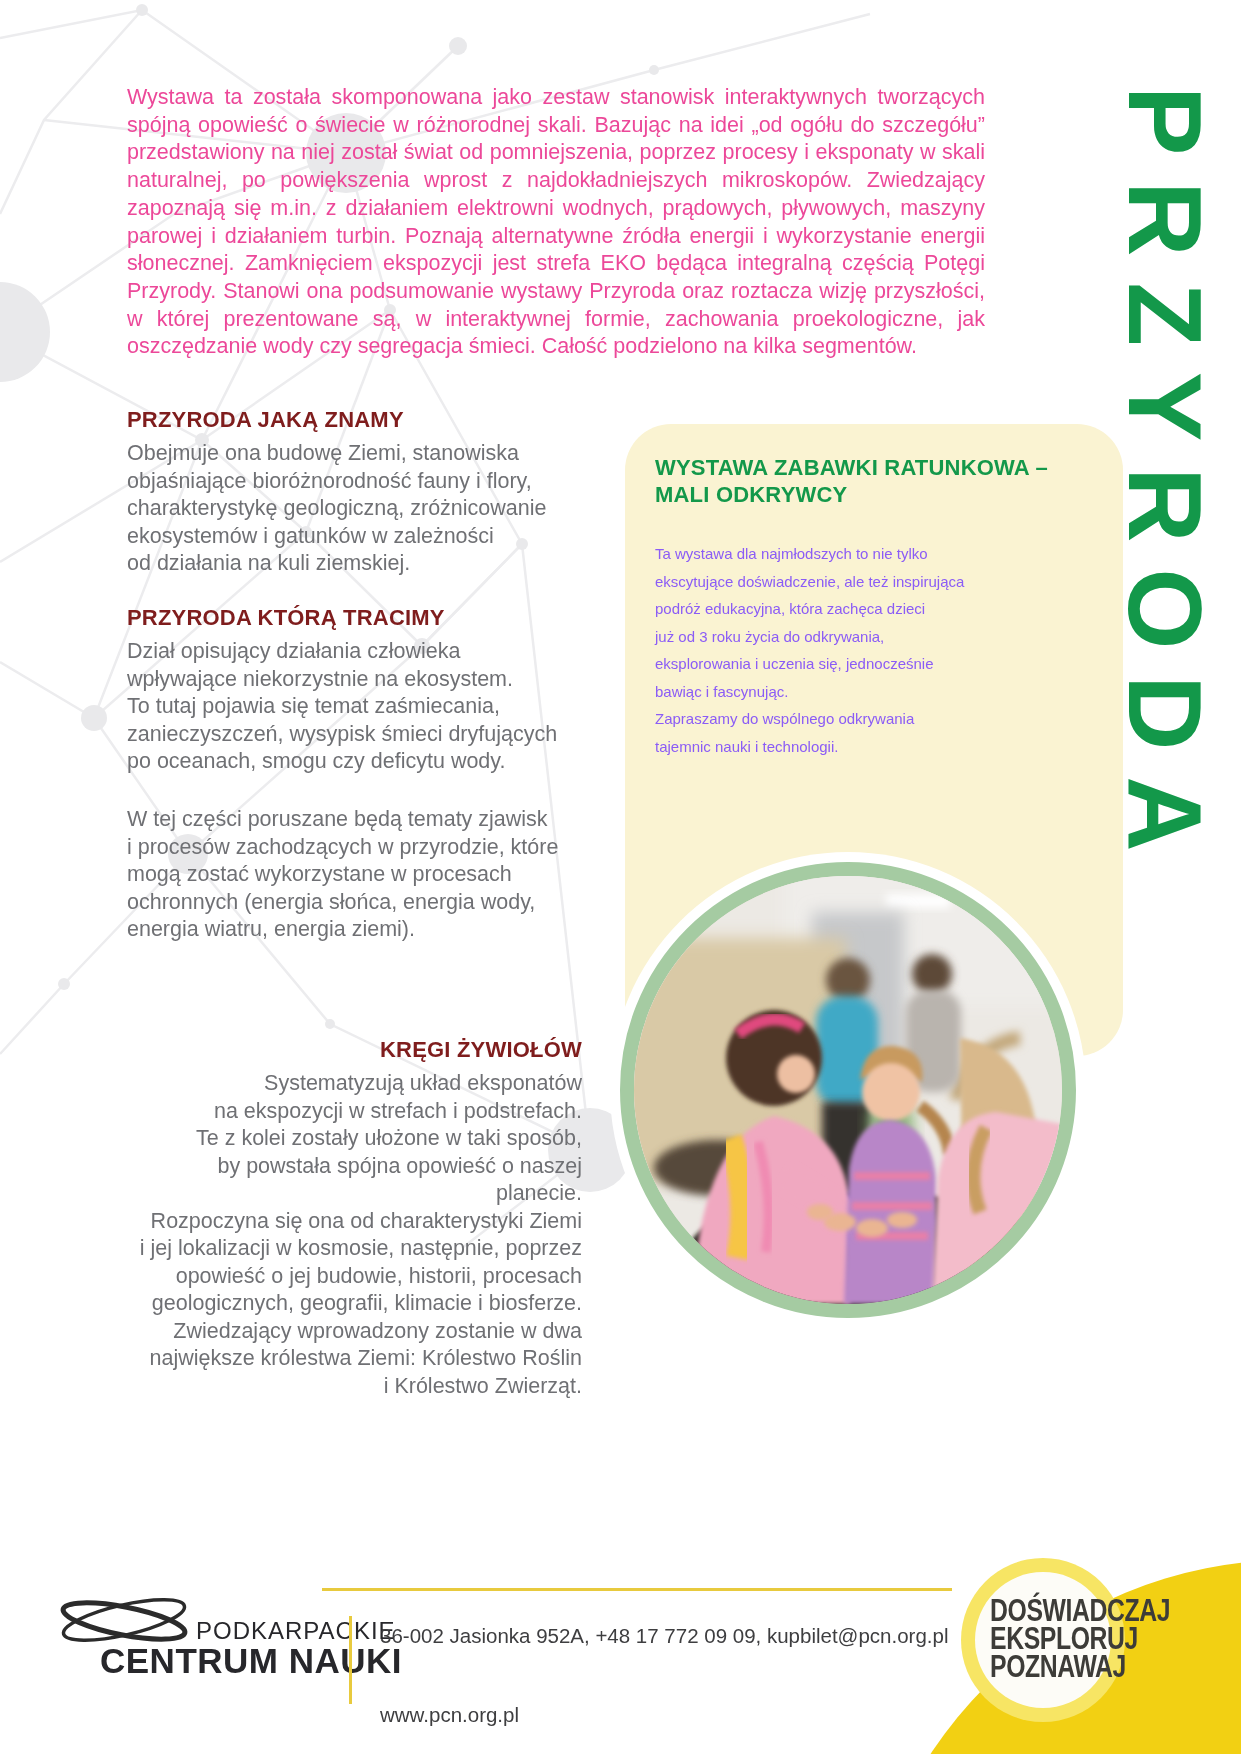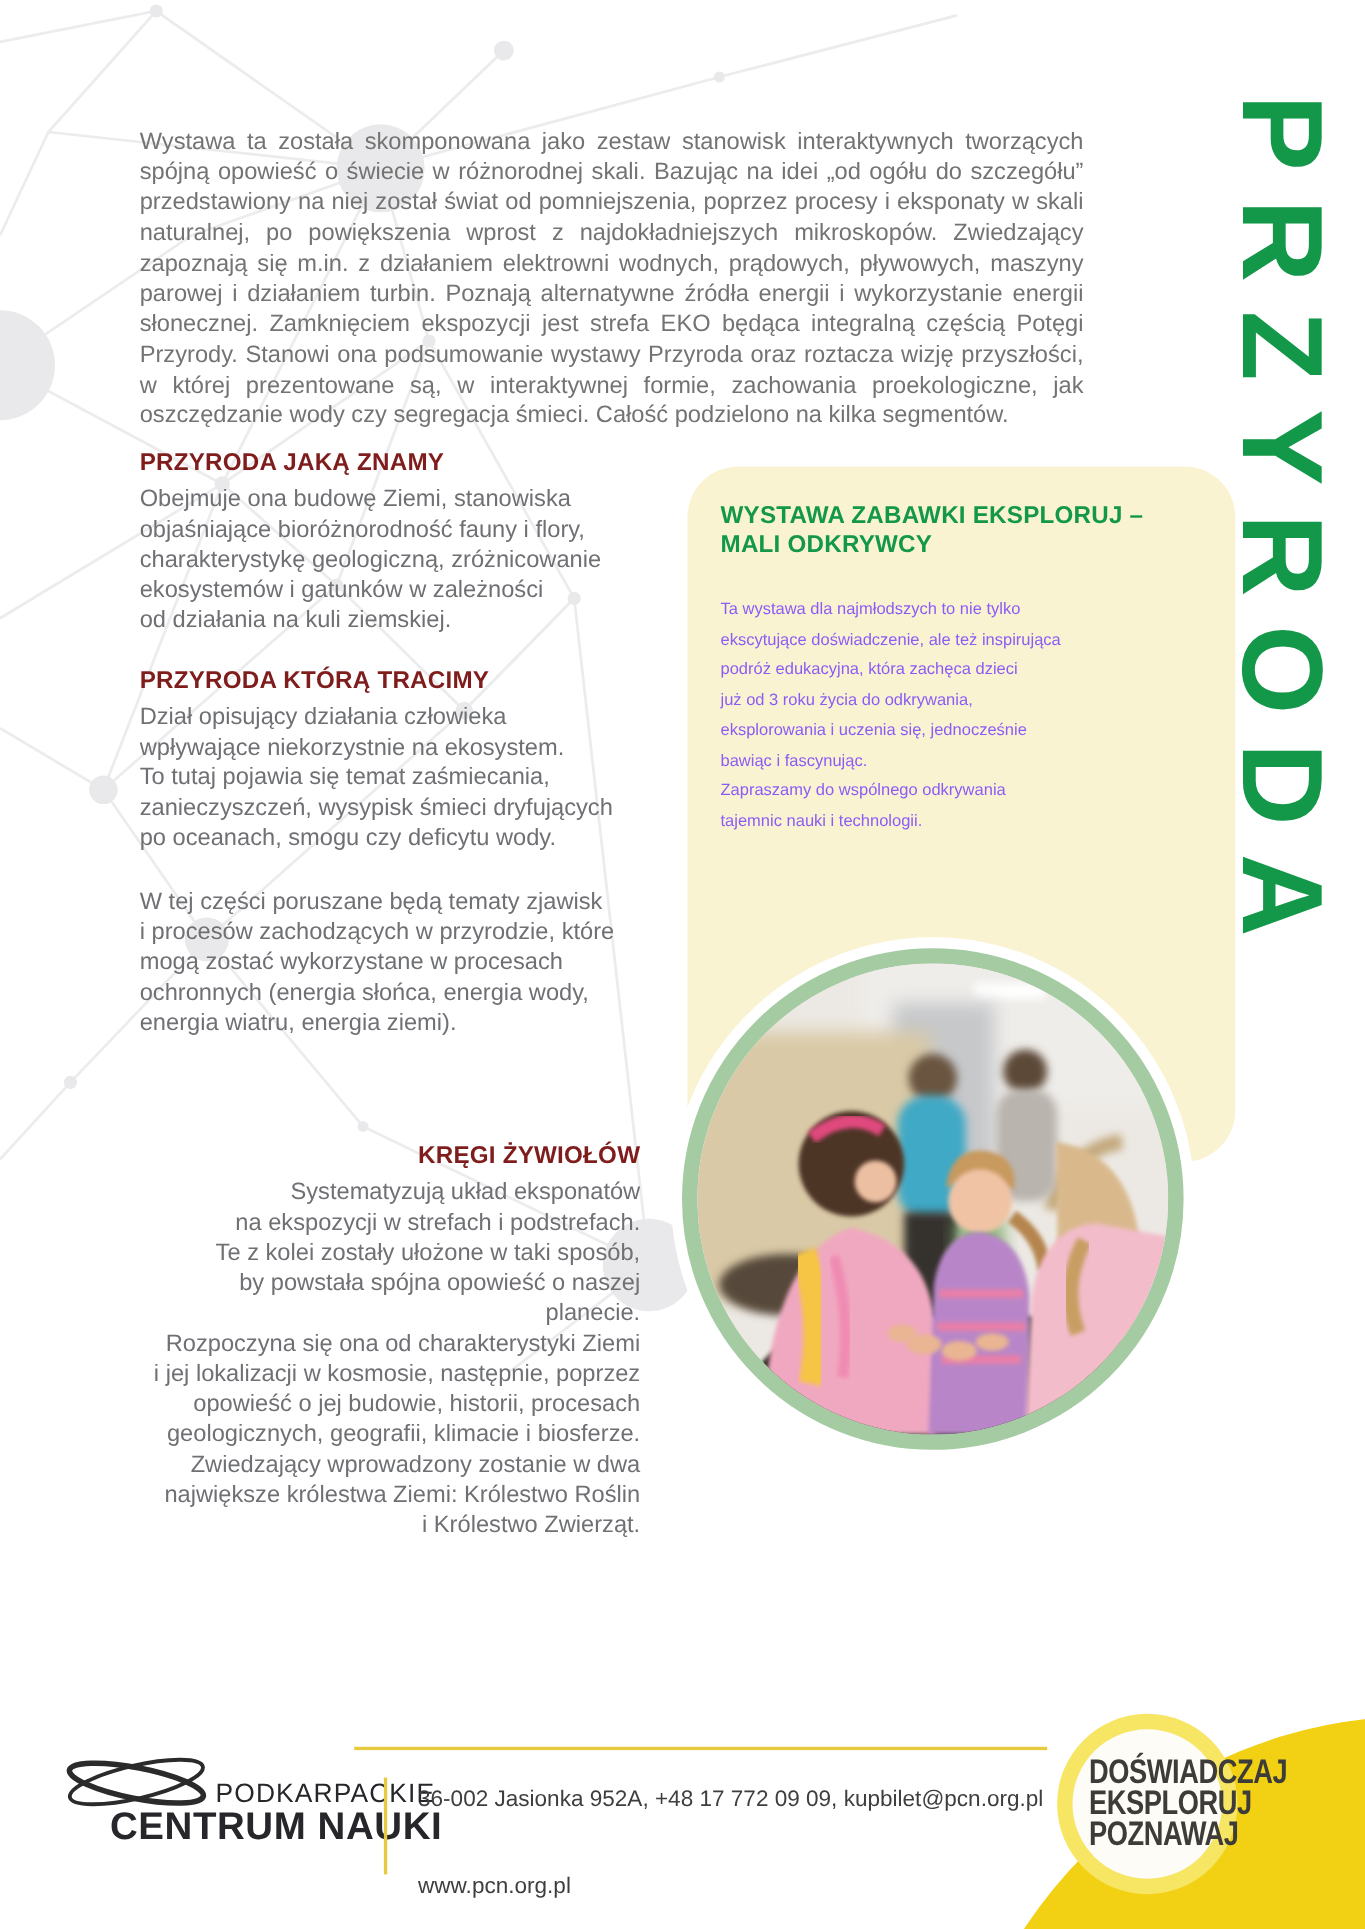--- a/index.html
+++ b/index.html
@@ -8,21 +8,21 @@
     position:relative; width:1241px; height:1754px; margin:0 auto;
     background:#ffffff; overflow:hidden;
     font-family:"Liberation Sans", sans-serif; color:#6e6f72;
   }
   .network { position:absolute; left:0; top:0; z-index:0; }
 
   .prelines { white-space:pre-line; }
 
   .intro {
     position:absolute; left:127px; top:84px; width:858px; z-index:2;
-    font-size:21.5px; line-height:27.7px; text-align:justify; color:#737373;margin-top:31px;
+    font-size:21.5px; line-height:27.7px; text-align:justify; color:#ec4899;
   }
 
   .vtitle {
     position:absolute; left:1122px; top:86px; z-index:2;
     writing-mode:vertical-rl;
     font-size:104px; line-height:0.82; font-weight:700;
     letter-spacing:26px; color:#13984a; white-space:nowrap;
   }
 
   .col-section { position:absolute; left:127px; width:455px; z-index:2; }
@@ -178,21 +178,21 @@
 Rozpoczyna się ona od charakterystyki Ziemi
 i jej lokalizacji w kosmosie, następnie, poprzez
 opowieść o jej budowie, historii, procesach
 geologicznych, geografii, klimacie i biosferze.
 Zwiedzający wprowadzony zostanie w dwa
 największe królestwa Ziemi: Królestwo Roślin
 i Królestwo Zwierząt.</p>
   </section>
 
   <div class="highlight-box">
-    <h3 class="prelines">WYSTAWA ZABAWKI EKSPLORUJ –
+    <h3 class="prelines">WYSTAWA ZABAWKI RATUNKOWA –
 MALI ODKRYWCY</h3>
     <p class="prelines">Ta wystawa dla najmłodszych to nie tylko
 ekscytujące doświadczenie, ale też inspirująca
 podróż edukacyjna, która zachęca dzieci
 już od 3 roku życia do odkrywania,
 eksplorowania i uczenia się, jednocześnie
 bawiąc i fascynując.
 Zapraszamy do wspólnego odkrywania
 tajemnic nauki i technologii.</p>
   </div>

